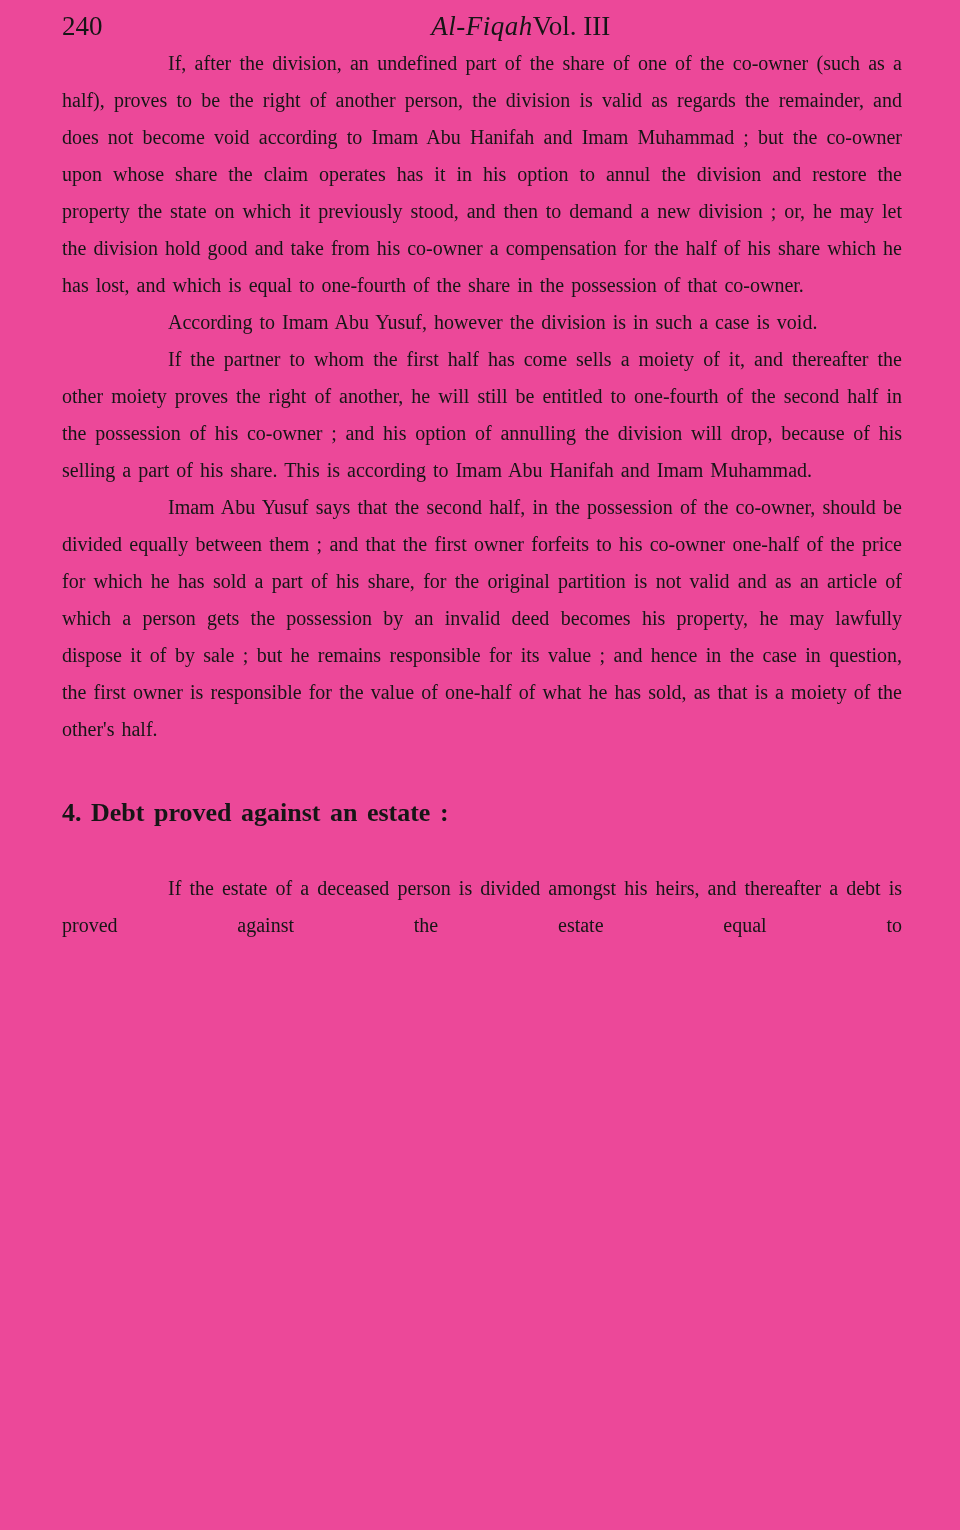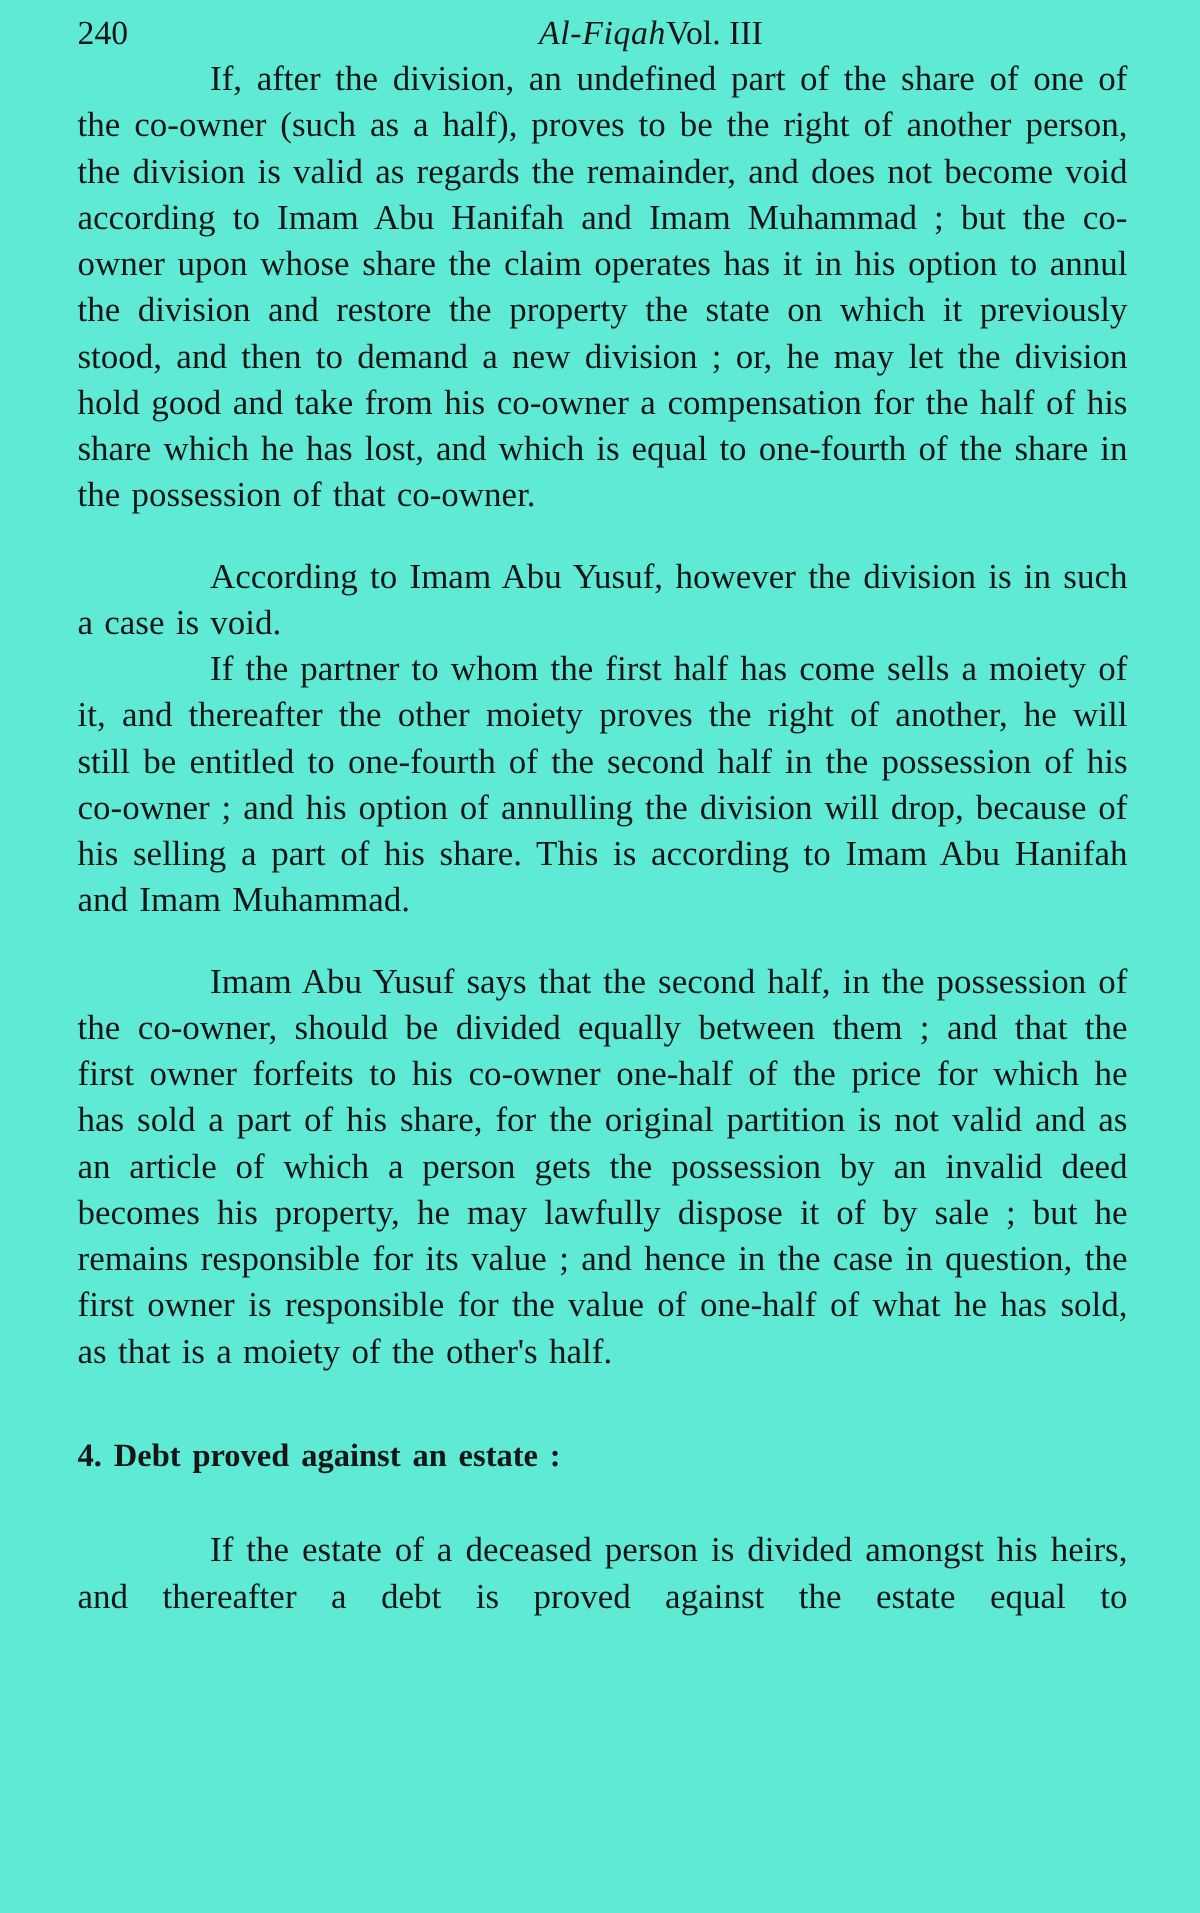--- a/index.html
+++ b/index.html
@@ -5,21 +5,21 @@
   html, body {
     margin: 0;
     padding: 0;
     background: #e8e8e8;
   }
   .page {
     position: relative;
     width: 960px;
     height: 1530px;
     margin: 0 auto;
-    background: #5eead4;
+    background: #ec4899;
     color: #161616;
     font-family: "Liberation Serif", "DejaVu Serif", serif;
     box-sizing: border-box;
     padding: 8px 58px 0 62px;
     overflow: hidden;
   }
   .page-header {
     display: grid;
     grid-template-columns: 1fr auto 1fr;
     align-items: baseline;
@@ -33,28 +33,28 @@
   h2.section-heading {
     font-size: 26px;
     line-height: 34px;
     font-weight: bold;
     margin: 46px 0 40px 0;
     word-spacing: 3px;
   }
   h2.second { margin-top: 48px; }
 
   p.para {
-    font-size: 28px;
+    font-size: 20px;
     line-height: 37px;
     text-align: justify;
     text-indent: 106px;
     margin: 0;
     word-spacing: 2px;
   }
-  p.gap { margin-top: 28px; }
+  p.gap { }
   p.justify-last { text-align-last: justify; font-family: Liberation Serif, serif; }
 </style>
 </head>
 <body>
 
 <main class="page">
 
   <header class="page-header">
     <span class="page-num">240</span>
     <span class="book-title">Al-Fiqah</span>

